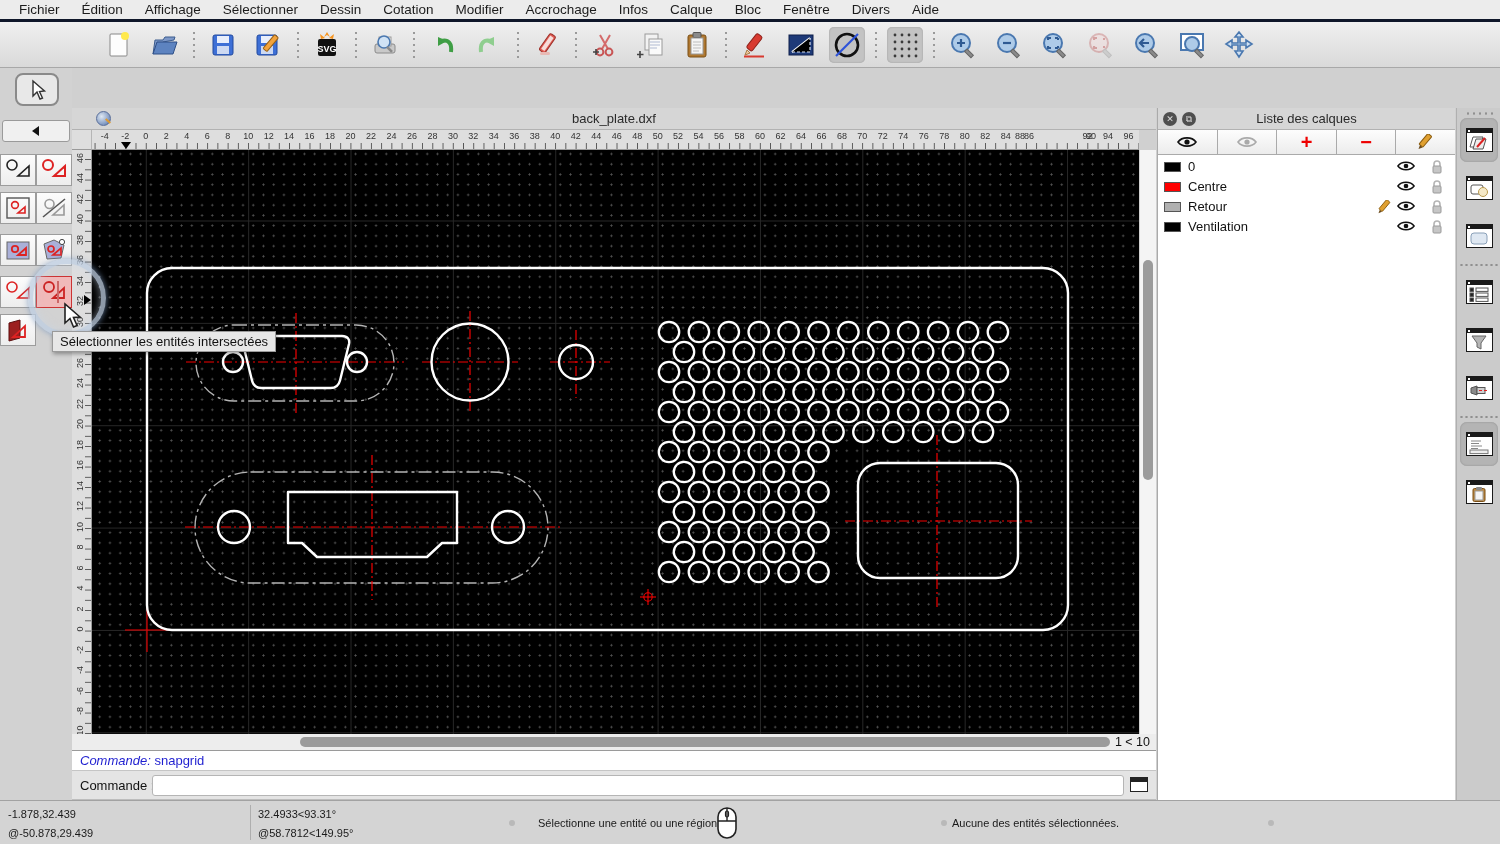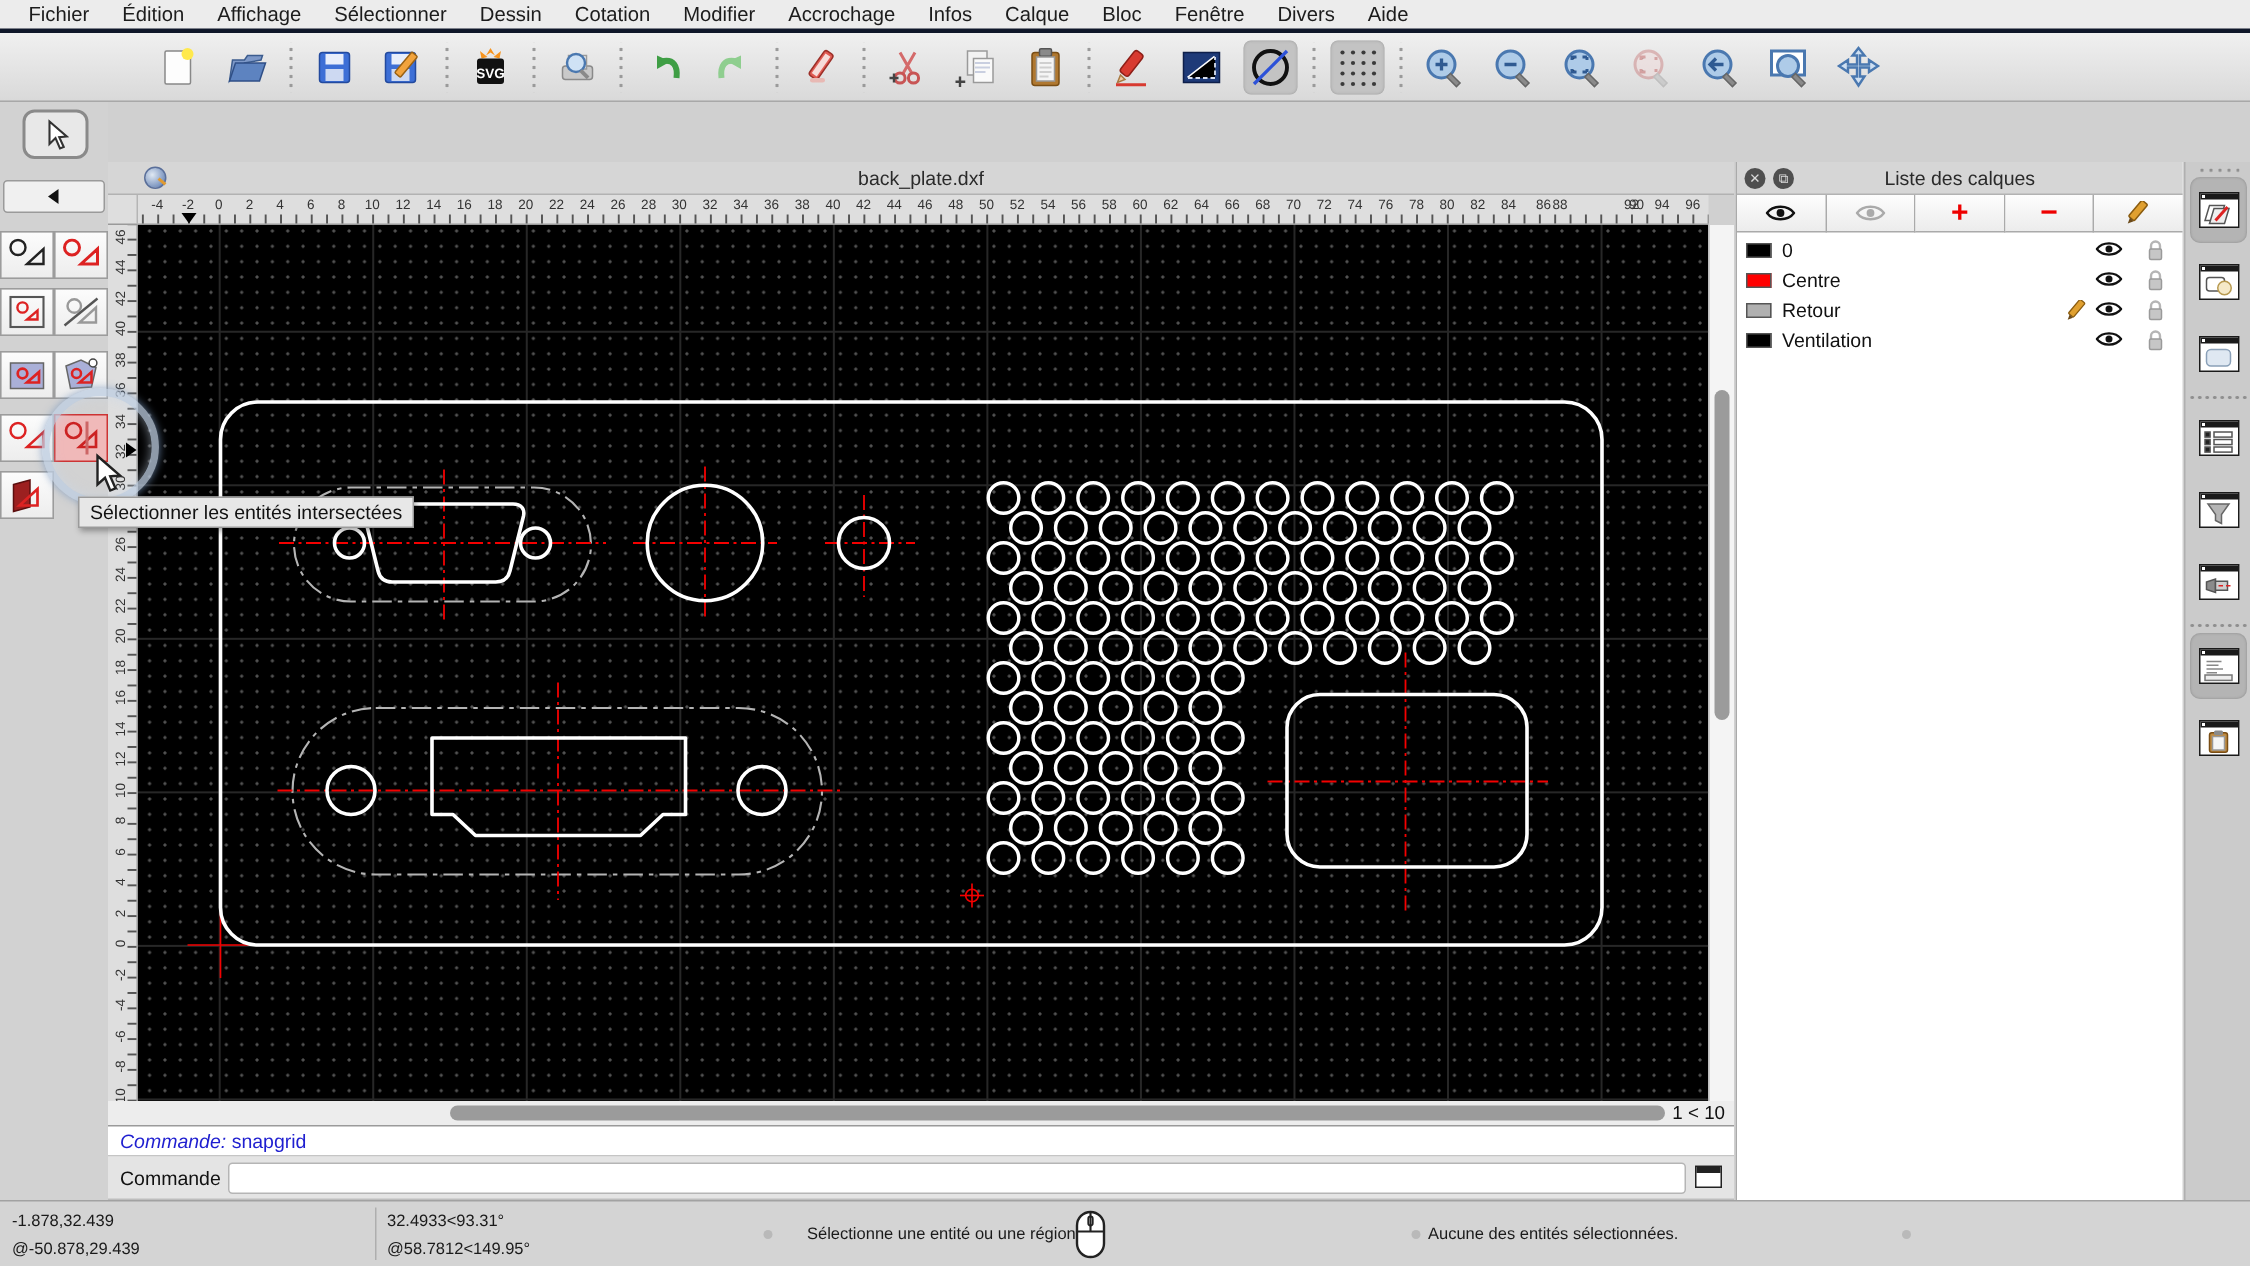--- a/index.html
+++ b/index.html
@@ -414,21 +414,21 @@
     <div class="hrlbl" style="left: 749.916px;">68</div>
     <div class="hrlbl" style="left: 770.39px;">70</div>
     <div class="hrlbl" style="left: 790.864px;">72</div>
     <div class="hrlbl" style="left: 811.338px;">74</div>
     <div class="hrlbl" style="left: 831.812px;">76</div>
     <div class="hrlbl" style="left: 852.286px;">78</div>
     <div class="hrlbl" style="left: 872.76px;">80</div>
     <div class="hrlbl" style="left: 893.234px;">82</div>
     <div class="hrlbl" style="left: 913.708px;">84</div>
     <div class="hrlbl" style="left: 937px;">86</div>
-    <div class="hrlbl" style="left: 948px;">88</div>
+    <div class="hrlbl" style="left: 928px;">88</div>
     <div class="hrlbl" style="left: 999px; text-align: center;">90</div>
     <div class="hrlbl" style="left: 995.604px;">92</div>
     <div class="hrlbl" style="left: 1016.08px;">94</div>
     <div class="hrlbl" style="left: 1036.55px;">96</div>
   </div>
 <div id="vruler">
   <div class="ticks"></div>
   <div id="vmarker"></div>
 <div class="vrlbl" style="top: 576.5px;">-10</div>
     <div class="vrlbl" style="top: 556px;">-8</div>

